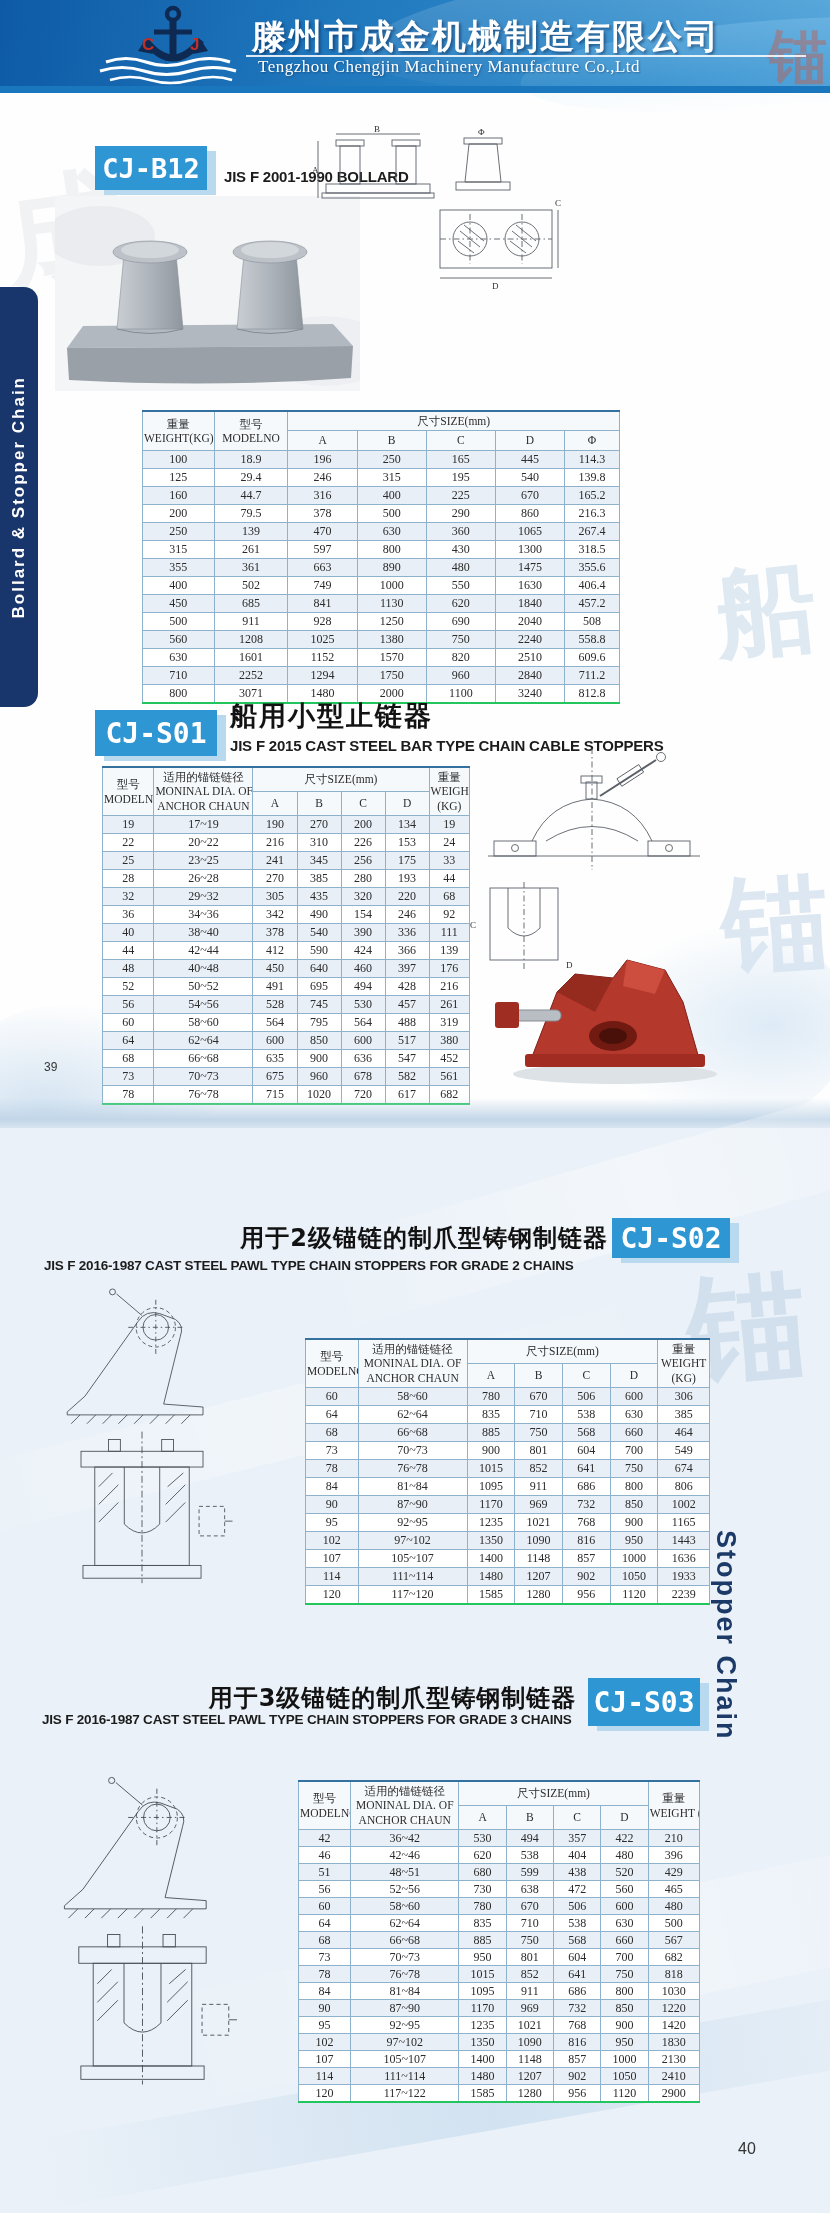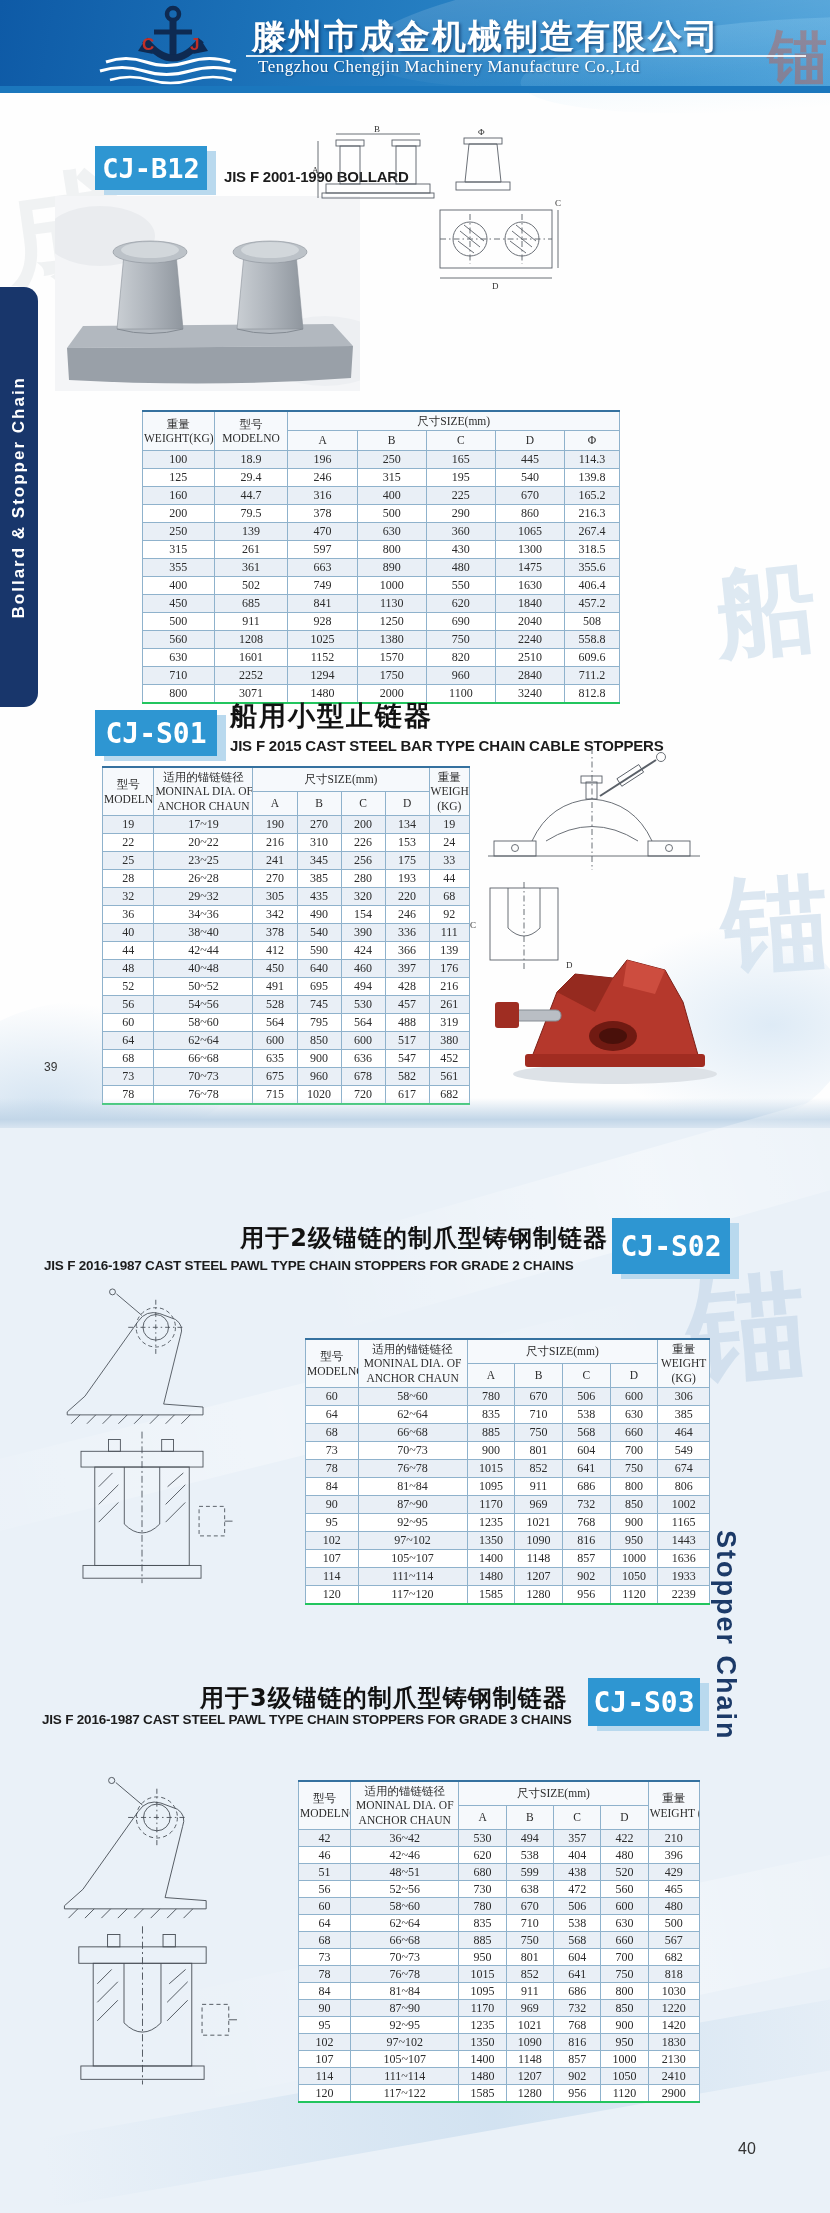--- a/index.html
+++ b/index.html
@@ -561,21 +561,21 @@
   <div class="abs seam"></div>
   <div class="abs p2bg"></div>
   <div class="abs streak" style="left:300px;top:1150px;width:700px;height:90px;transform:rotate(-16deg);opacity:.6;"></div>
   <div class="abs streak" style="left:-120px;top:1390px;width:800px;height:70px;transform:rotate(-14deg);opacity:.45;"></div>
   <div class="abs streak" style="left:150px;top:1905px;width:900px;height:110px;transform:rotate(-12deg);opacity:.5;"></div>
   <div class="abs bstreak" style="left:40px;top:2060px;width:900px;height:70px;transform:rotate(-10deg);"></div>
   <div class="abs wm" style="left:688px;top:1248px;font-size:120px;color:rgba(160,190,218,.33);transform:rotate(-5deg);">锚</div>
 
   <div class="abs title-zh" style="left:190px;top:1222px;width:418px;text-align:right;font-size:24px;letter-spacing:1px;">用于2级锚链的制爪型铸钢制链器</div>
   <div class="abs title-en" style="left:44px;top:1258px;font-size:13.5px;">JIS F 2016-1987 CAST STEEL PAWL TYPE CHAIN STOPPERS FOR GRADE 2 CHAINS</div>
-  <div class="abs badge" style="left:612px;top:1218px;width:118px;height:56px;font-size:28px;">CJ-S02</div>
+  <div class="abs badge" style="left:612px;top:1218px;width:118px;height:40px;font-size:28px;">CJ-S02</div>
 
   <svg class="abs" style="left:50px;top:1286px;" width="185" height="305" viewBox="0 0 185 310">
     <g stroke="#4a5058" stroke-width="0.9" fill="none">
       <path d="M16 128 L34 112 L88 36 Q 96 24 110 28 L126 34 Q 135 40 131 51 L114 120 L154 123 L154 131 L16 131 Z"></path>
       <circle cx="106" cy="42" r="13"></circle>
       <circle cx="106" cy="42" r="20" stroke-dasharray="4 3"></circle>
       <line x1="78" y1="42" x2="134" y2="42" stroke-dasharray="5 3 1.5 3"></line>
       <line x1="106" y1="14" x2="106" y2="70" stroke-dasharray="5 3 1.5 3"></line>
       <line x1="92" y1="30" x2="66" y2="8"></line>
         <circle cx="62" cy="6" r="3"></circle>
@@ -735,21 +735,21 @@
             <td>1585</td>
             <td>1280</td>
             <td>956</td>
             <td>1120</td>
             <td>2239</td>
           </tr>
         </tbody>
     </table>
   </div>
 
-  <div class="abs title-zh" style="left:200px;top:1682px;width:385px;text-align:left;font-size:24px;letter-spacing:1px;">用于3级锚链的制爪型铸钢制链器</div>
+  <div class="abs title-zh" style="left:200px;top:1682px;width:385px;text-align:center;font-size:24px;letter-spacing:1px;">用于3级锚链的制爪型铸钢制链器</div>
   <div class="abs title-en" style="left:42px;top:1712px;font-size:13.5px;">JIS F 2016-1987 CAST STEEL PAWL TYPE CHAIN STOPPERS FOR GRADE 3 CHAINS</div>
   <div class="abs badge" style="left:588px;top:1678px;width:112px;height:48px;font-size:28px;">CJ-S03</div>
 
   <svg class="abs" style="left:48px;top:1766px;" width="190" height="335" viewBox="0 0 185 310">
     <g stroke="#4a5058" stroke-width="0.9" fill="none">
       <path d="M16 128 L34 112 L88 36 Q 96 24 110 28 L126 34 Q 135 40 131 51 L114 120 L154 123 L154 131 L16 131 Z"></path>
       <circle cx="106" cy="42" r="13"></circle>
       <circle cx="106" cy="42" r="20" stroke-dasharray="4 3"></circle>
       <line x1="78" y1="42" x2="134" y2="42" stroke-dasharray="5 3 1.5 3"></line>
       <line x1="106" y1="14" x2="106" y2="70" stroke-dasharray="5 3 1.5 3"></line>

